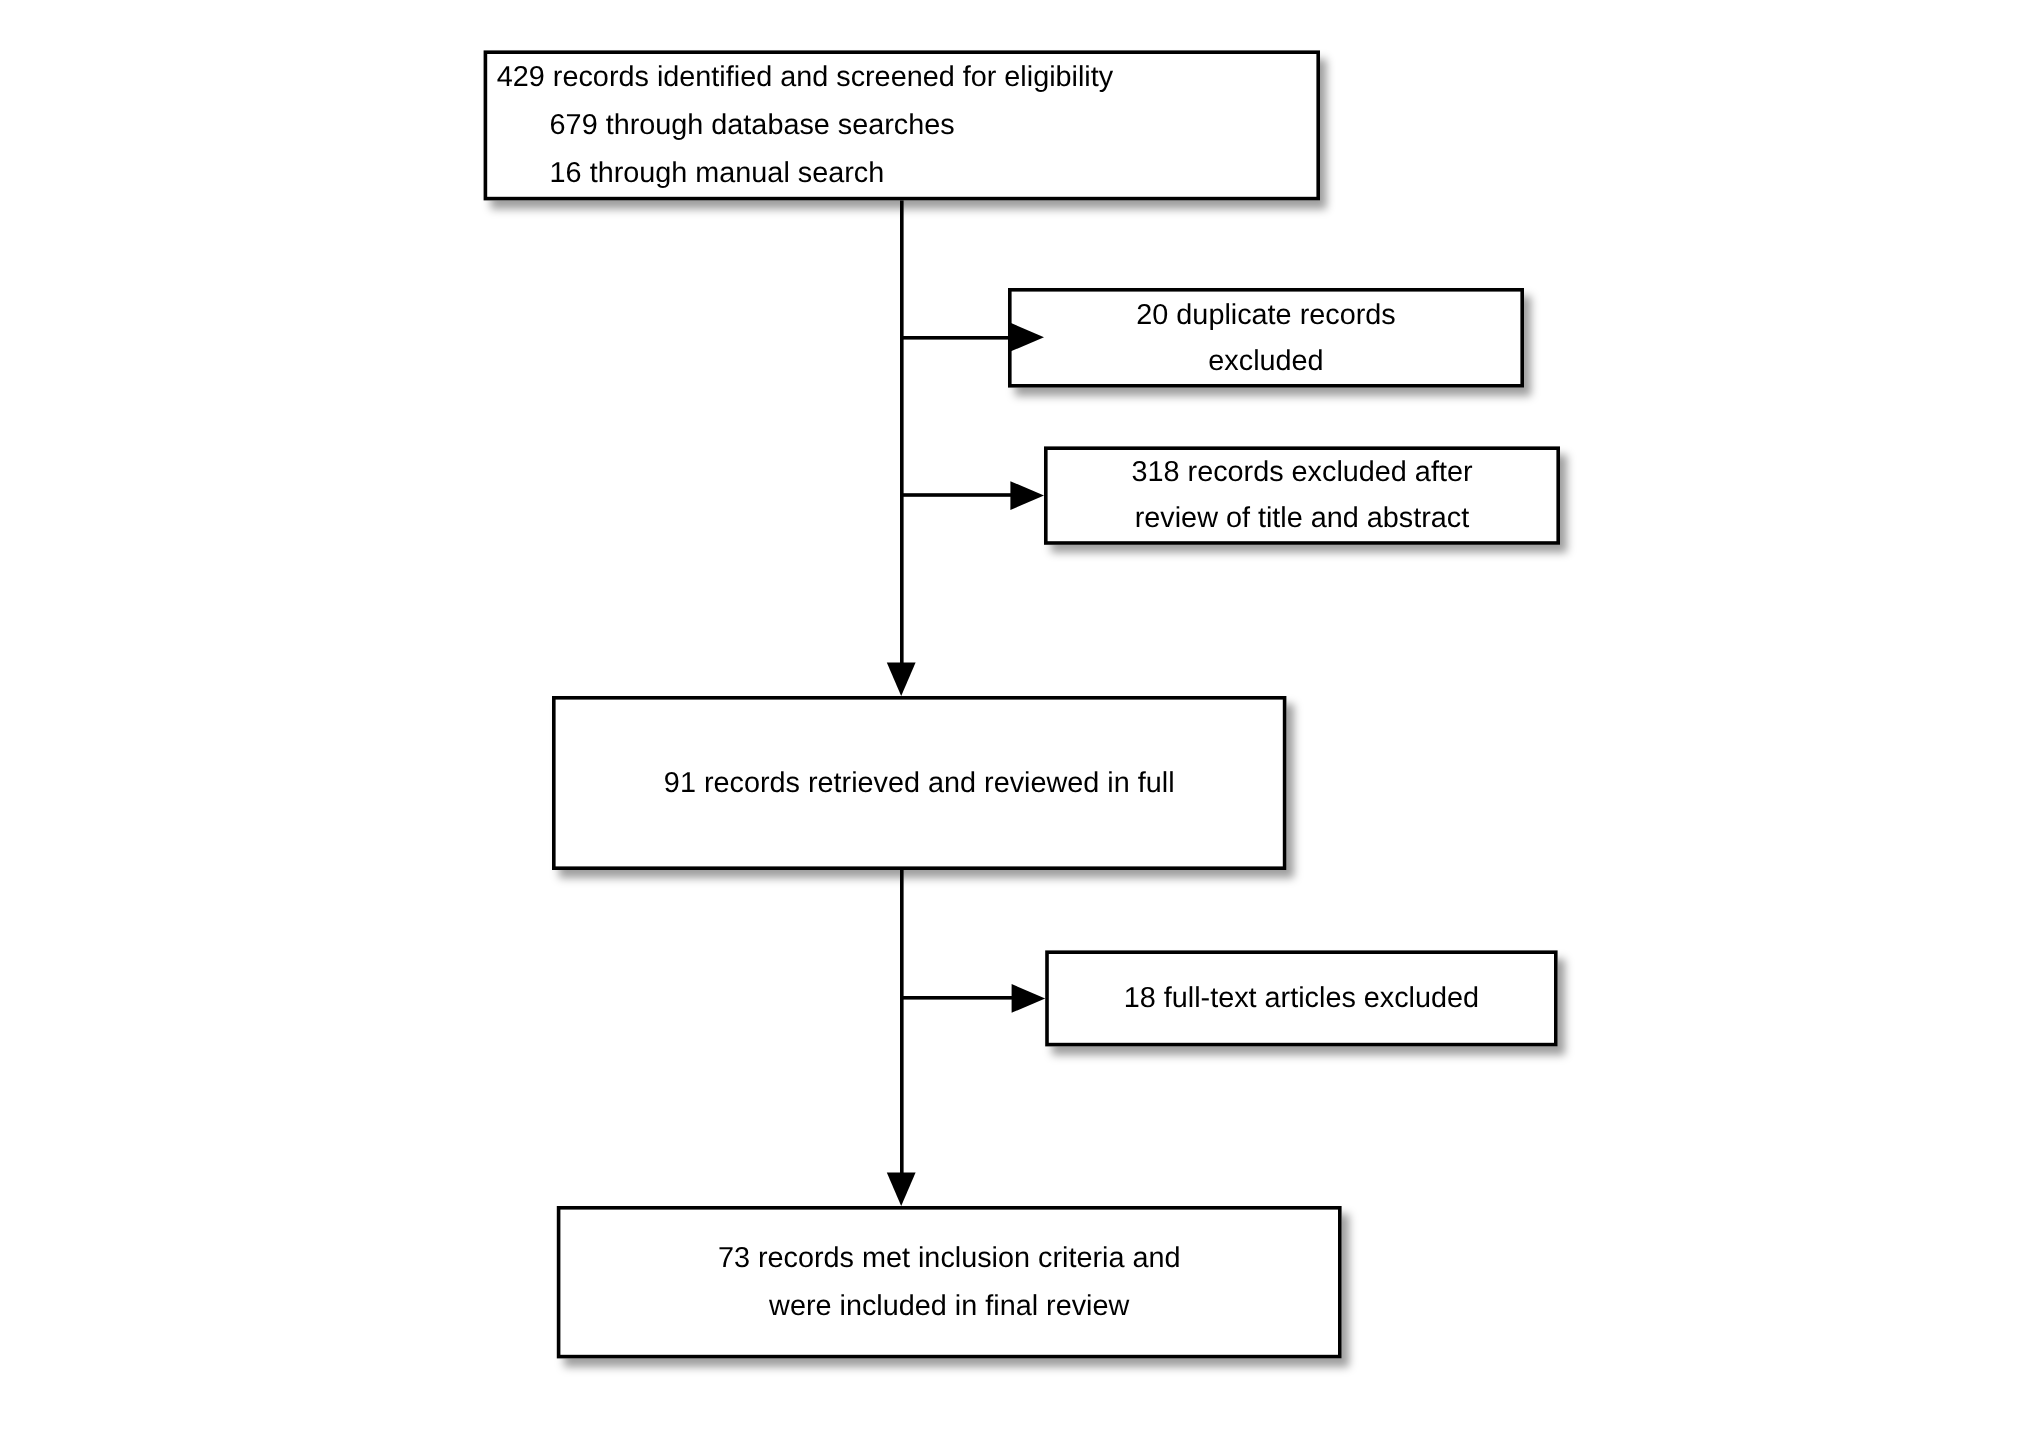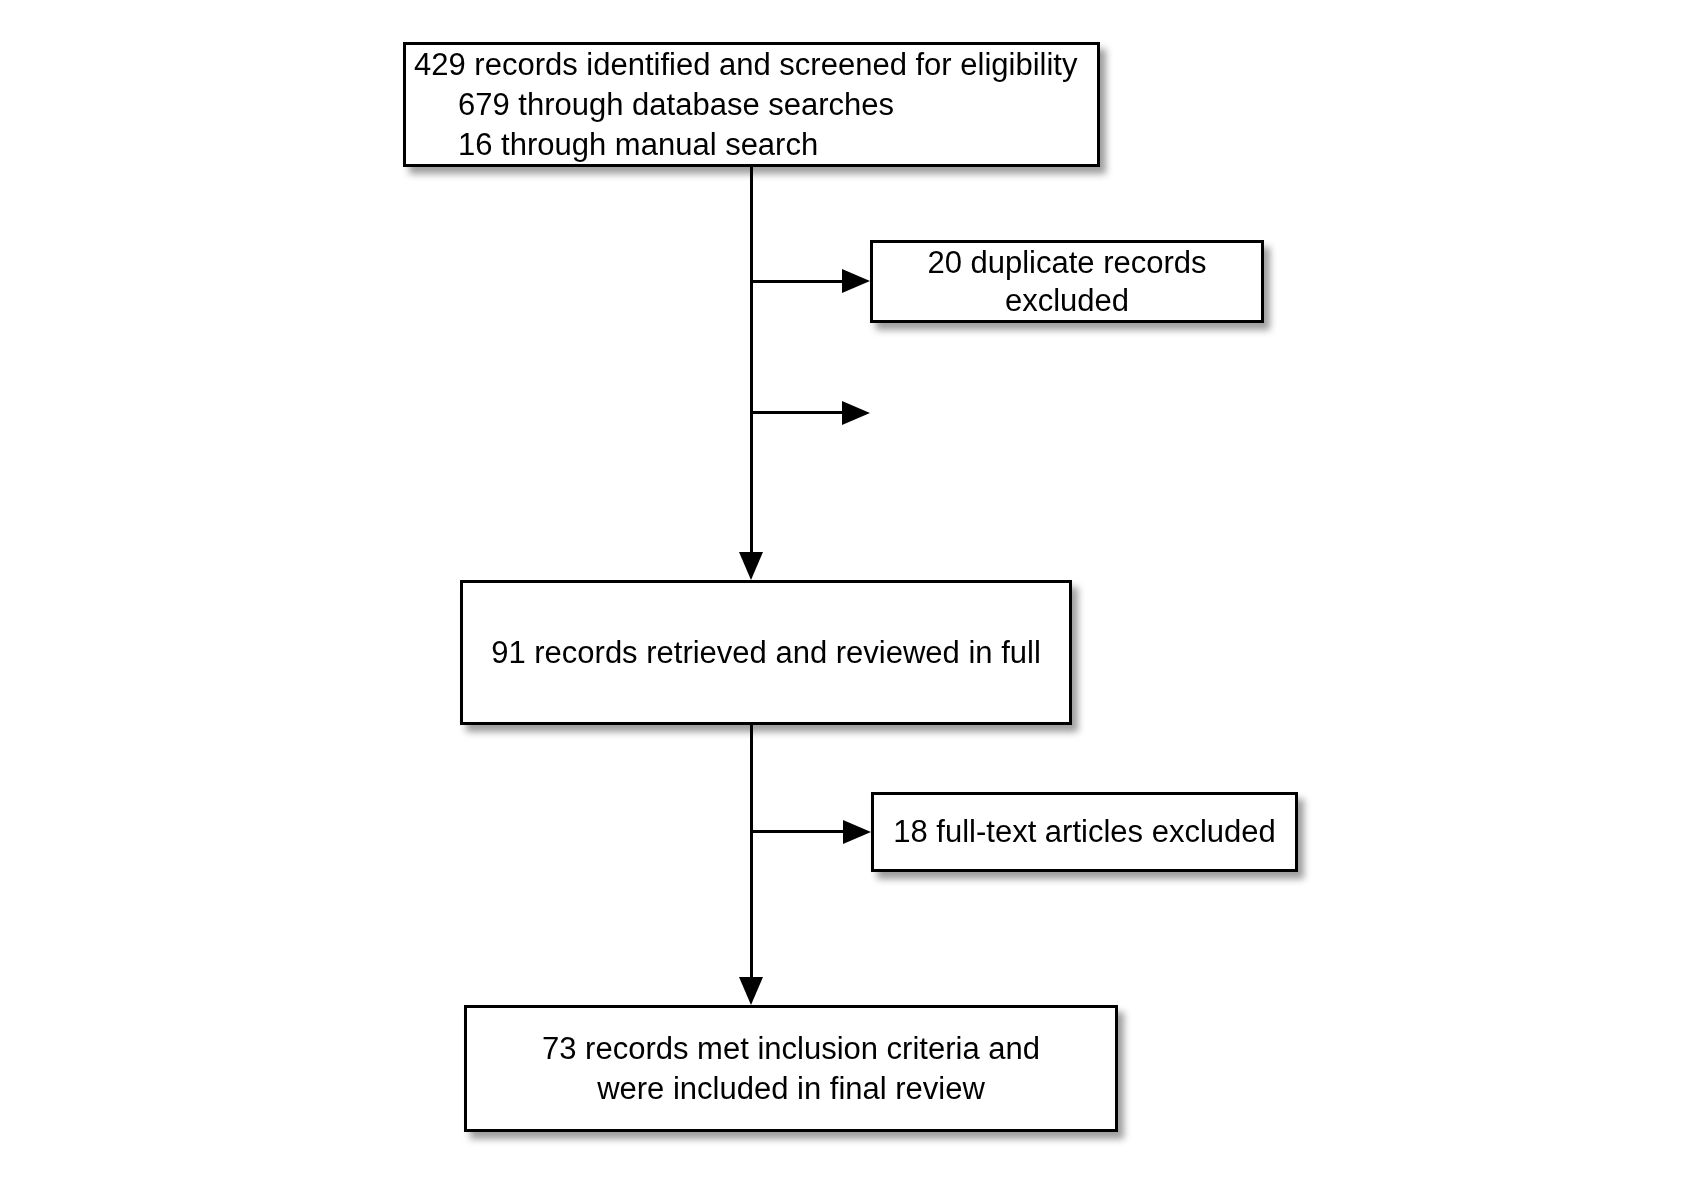--- a/index.html
+++ b/index.html
@@ -18,21 +18,21 @@
   }
   .box {
     position: absolute;
     box-sizing: border-box;
     background: #ffffff;
     border: 3px solid #000000;
     box-shadow: 6px 7px 7px rgba(0, 0, 0, 0.38);
     display: flex;
     flex-direction: column;
     justify-content: center;
-    font-size: 31px;
+    font-size: 24px;
     line-height: 40px;
   }
   .box .bline {
     white-space: nowrap;
   }
   .box.left-align {
     align-items: flex-start;
     padding-left: 8px;
     padding-right: 8px;
     text-align: left;
@@ -41,21 +41,21 @@
     align-items: center;
     text-align: center;
     padding-left: 4px;
     padding-right: 4px;
   }
   .indent {
     padding-left: 44px;
   }
   
   .box-identified        { left: 403px; top: 42px;   width: 697px; height: 125px; }
-  .box-duplicates        { left: 870px; top: 240px;  width: 394px; height: 83px;  line-height: 38px; }
+  .box-duplicates        { left: 840px; top: 240px;  width: 430px; height: 83px;  line-height: 38px; }
   .box-title-abstract    { left: 870px; top: 372px;  width: 430px; height: 82px;  line-height: 38px; }
   .box-full-review       { left: 460px; top: 580px;  width: 612px; height: 145px; }
   .box-fulltext-excluded { left: 871px; top: 792px;  width: 427px; height: 80px;  }
   .box-included          { left: 464px; top: 1005px; width: 654px; height: 127px; }
   
   .line {
     position: absolute;
     background: #000000;
   }
   .vline { width: 3px; }
@@ -95,20 +95,24 @@
     <div class="bline">429 records identified and screened for eligibility</div>
     <div class="bline indent">679 through database searches</div>
     <div class="bline indent">16 through manual search</div>
   </div>
 
   <div class="box center-align box-duplicates">
     <div class="bline">20 duplicate records</div>
     <div class="bline">excluded</div>
   </div>
 
+  <div class="box center-align box-title-abstract">
+    <div class="bline">318 records excluded after</div>
+    <div class="bline">review of title and abstract</div>
+  </div>
 
   <div class="box center-align box-full-review">
     <div class="bline">91 records retrieved and reviewed in full</div>
   </div>
 
   <div class="box center-align box-fulltext-excluded">
     <div class="bline">18 full-text articles excluded</div>
   </div>
 
   <div class="box center-align box-included">

